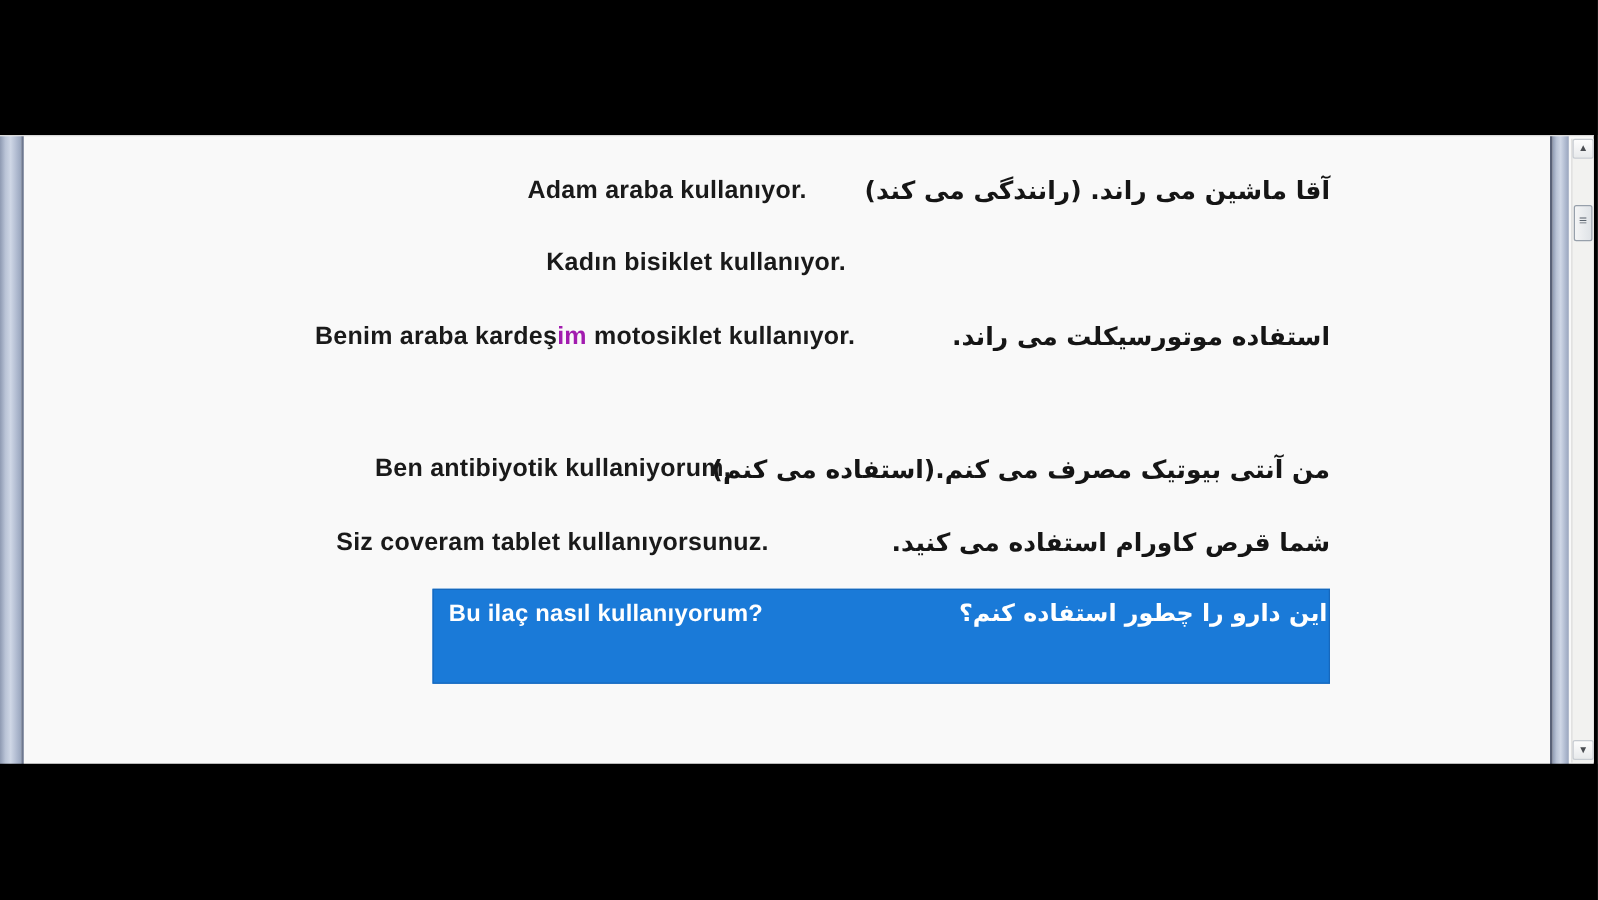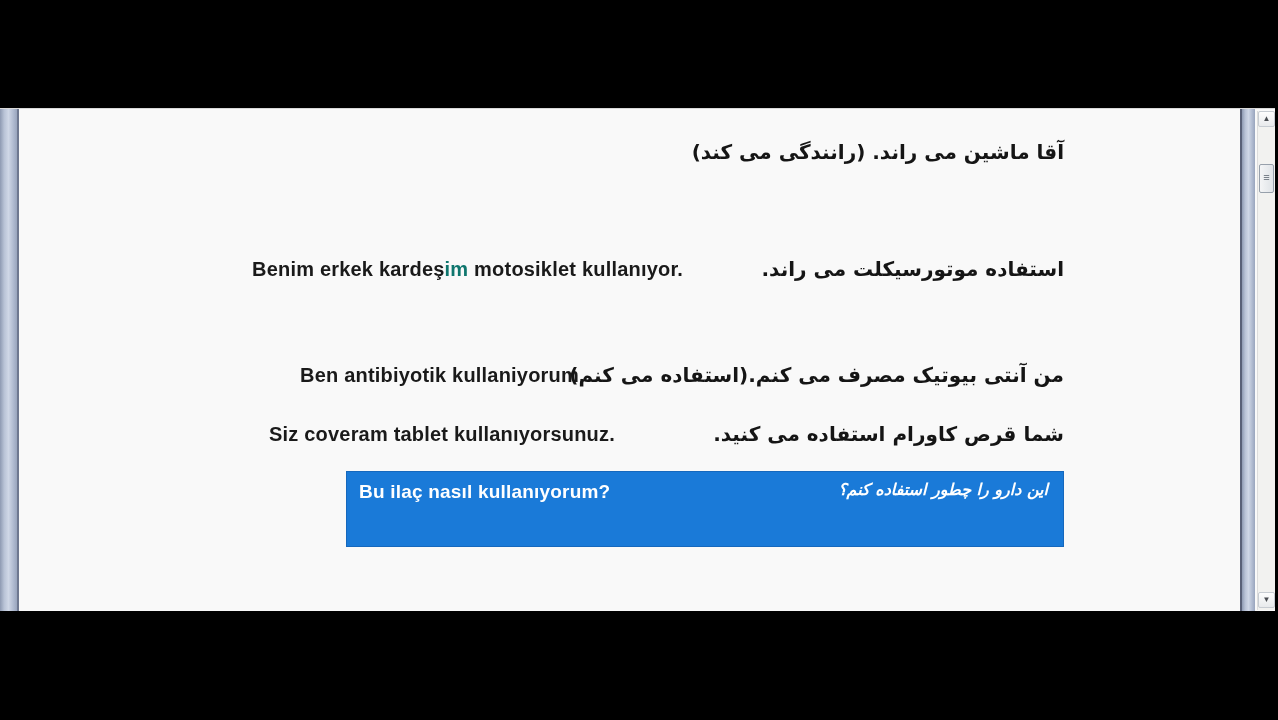--- a/index.html
+++ b/index.html
@@ -16,32 +16,32 @@
 
   
   .strip{position:absolute;top:0;height:100%;background:linear-gradient(to right,#8e9ab2 0%,#b9c3d6 25%,#cfd7e6 50%,#aeb9cf 80%,#99a5bd 100%);}
   .strip.left{left:0;width:17px;border-right:2px solid #6e7890;}
   .strip.right{right:20px;width:13px;border-left:2px solid #596177;}
 
   
   .row{position:absolute;left:0;width:100%;height:26px;line-height:26px;}
   .tr{position:absolute;white-space:nowrap;font-weight:bold;font-size:20px;color:#1a1a1a;letter-spacing:0.2px;}
   .fa{position:absolute;right:211px;white-space:nowrap;direction:rtl;font-weight:bold;font-size:20px;color:#151515;font-family:"DejaVu Sans",sans-serif;}
-  .red{color:#0f766e;}
+  .red{color:#a21caf;}
 
   .row.r1{top:30px}  .row.r1 .tr{left:422px}
   .row.r2{top:88px}  .row.r2 .tr{left:437px}
   .row.r3{top:147px} .row.r3 .tr{left:252px}
   .row.r4{top:253px} .row.r4 .tr{left:300px}
   .row.r5{top:312px} .row.r5 .tr{left:269px}
 
   
   .hl-box{position:absolute;left:346px;top:362px;width:718px;height:76px;background:#1a7ad8;border:1px solid #1668bd;box-sizing:border-box;}
   .hl-box .tr{left:12px;top:9px;color:#fff;font-size:19px;}
-  .hl-box .fa{right:15px;top:8px;color:#fff;font-size:16px;font-style:italic;}
+  .hl-box .fa{right:1px;top:8px;color:#fff;font-size:19px;}
 
   
   .scrollbar{position:absolute;right:0;top:2px;width:17px;height:499px;background:#f2f2f0;border-left:1px solid #dcdcdc;}
   .sb-btn{position:absolute;left:0;width:17px;height:16px;background:linear-gradient(#fdfdfd,#e8eaec);border:1px solid #c7ccd2;border-radius:2px;box-sizing:border-box;font-size:8px;line-height:14px;text-align:center;color:#4a4d52;cursor:pointer;}
   .sb-btn.up{top:0;}
   .sb-btn.down{bottom:2px;}
   .sb-thumb{position:absolute;left:1px;top:53px;width:15px;height:29px;background:linear-gradient(to right,#f4f5f6,#dfe3e7);border:1px solid #97a0ab;border-radius:2px;box-sizing:border-box;text-align:center;font-size:11px;line-height:25px;color:#5a636e;cursor:pointer;}
 </style>
 </head>
 <body>
@@ -49,28 +49,30 @@
 <div class="stage">
 
   <div class="bar top"></div>
 
   <div class="content">
 
     <div class="strip left"></div>
     <div class="strip right"></div>
 
     <div class="row r1">
+      <span class="tr">Adam araba kullanıyor.</span>
       <span class="fa">آقا ماشین می راند. (رانندگی می کند)</span>
     </div>
 
     <div class="row r2">
+      <span class="tr">Kadın bisiklet kullanıyor.</span>
     </div>
 
     <div class="row r3">
-      <span class="tr"><span>Benim erkek kardeş</span><span class="red">im</span><span> motosiklet kullanıyor.</span></span>
+      <span class="tr"><span>Benim araba kardeş</span><span class="red">im</span><span> motosiklet kullanıyor.</span></span>
       <span class="fa">استفاده موتورسیکلت می راند.</span>
     </div>
 
     <div class="row r5">
       <span class="tr">Siz coveram tablet kullanıyorsunuz.</span>
       <span class="fa">شما قرص کاورام استفاده می کنید.</span>
     </div>
 
     <div class="row r4">
       <span class="tr">Ben antibiyotik kullaniyorum.</span>

